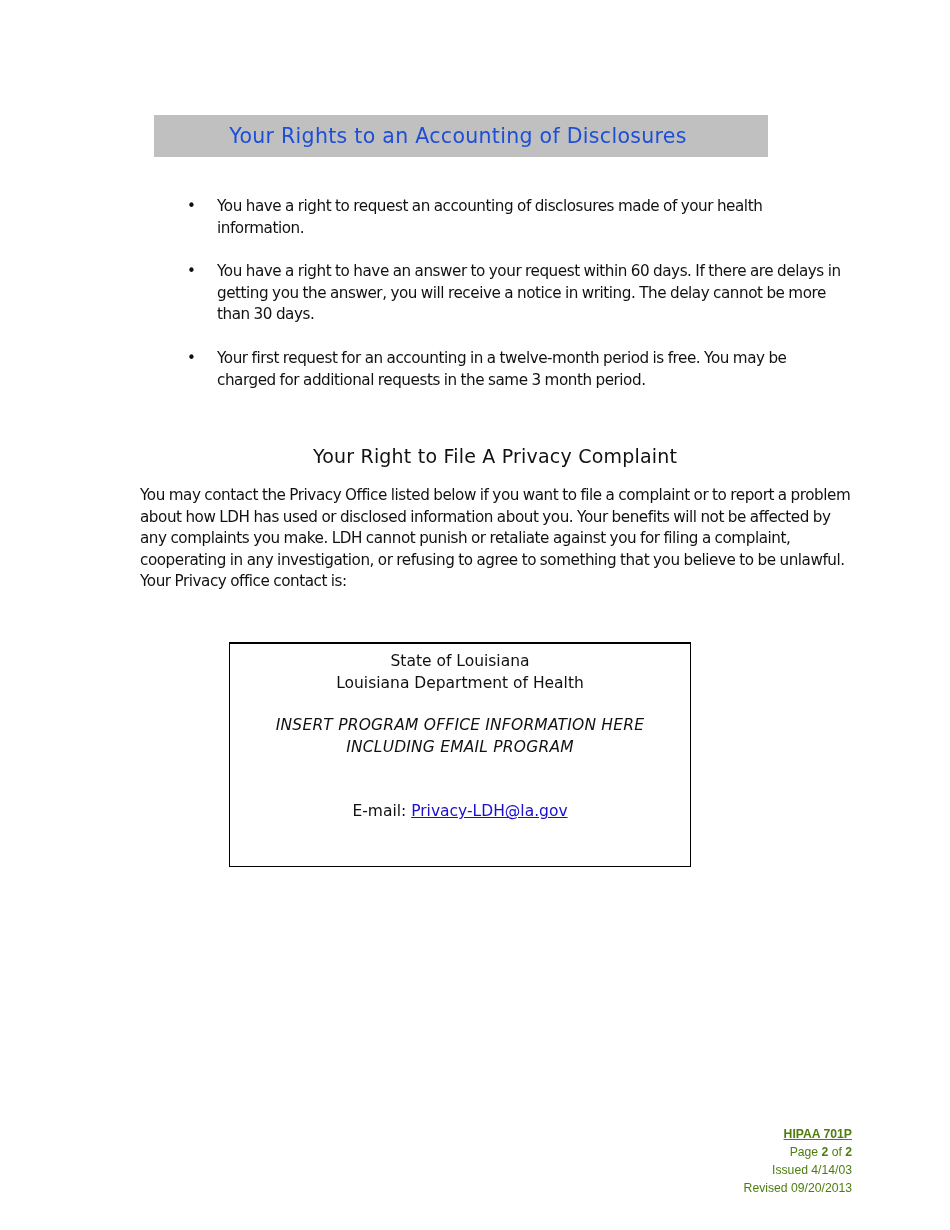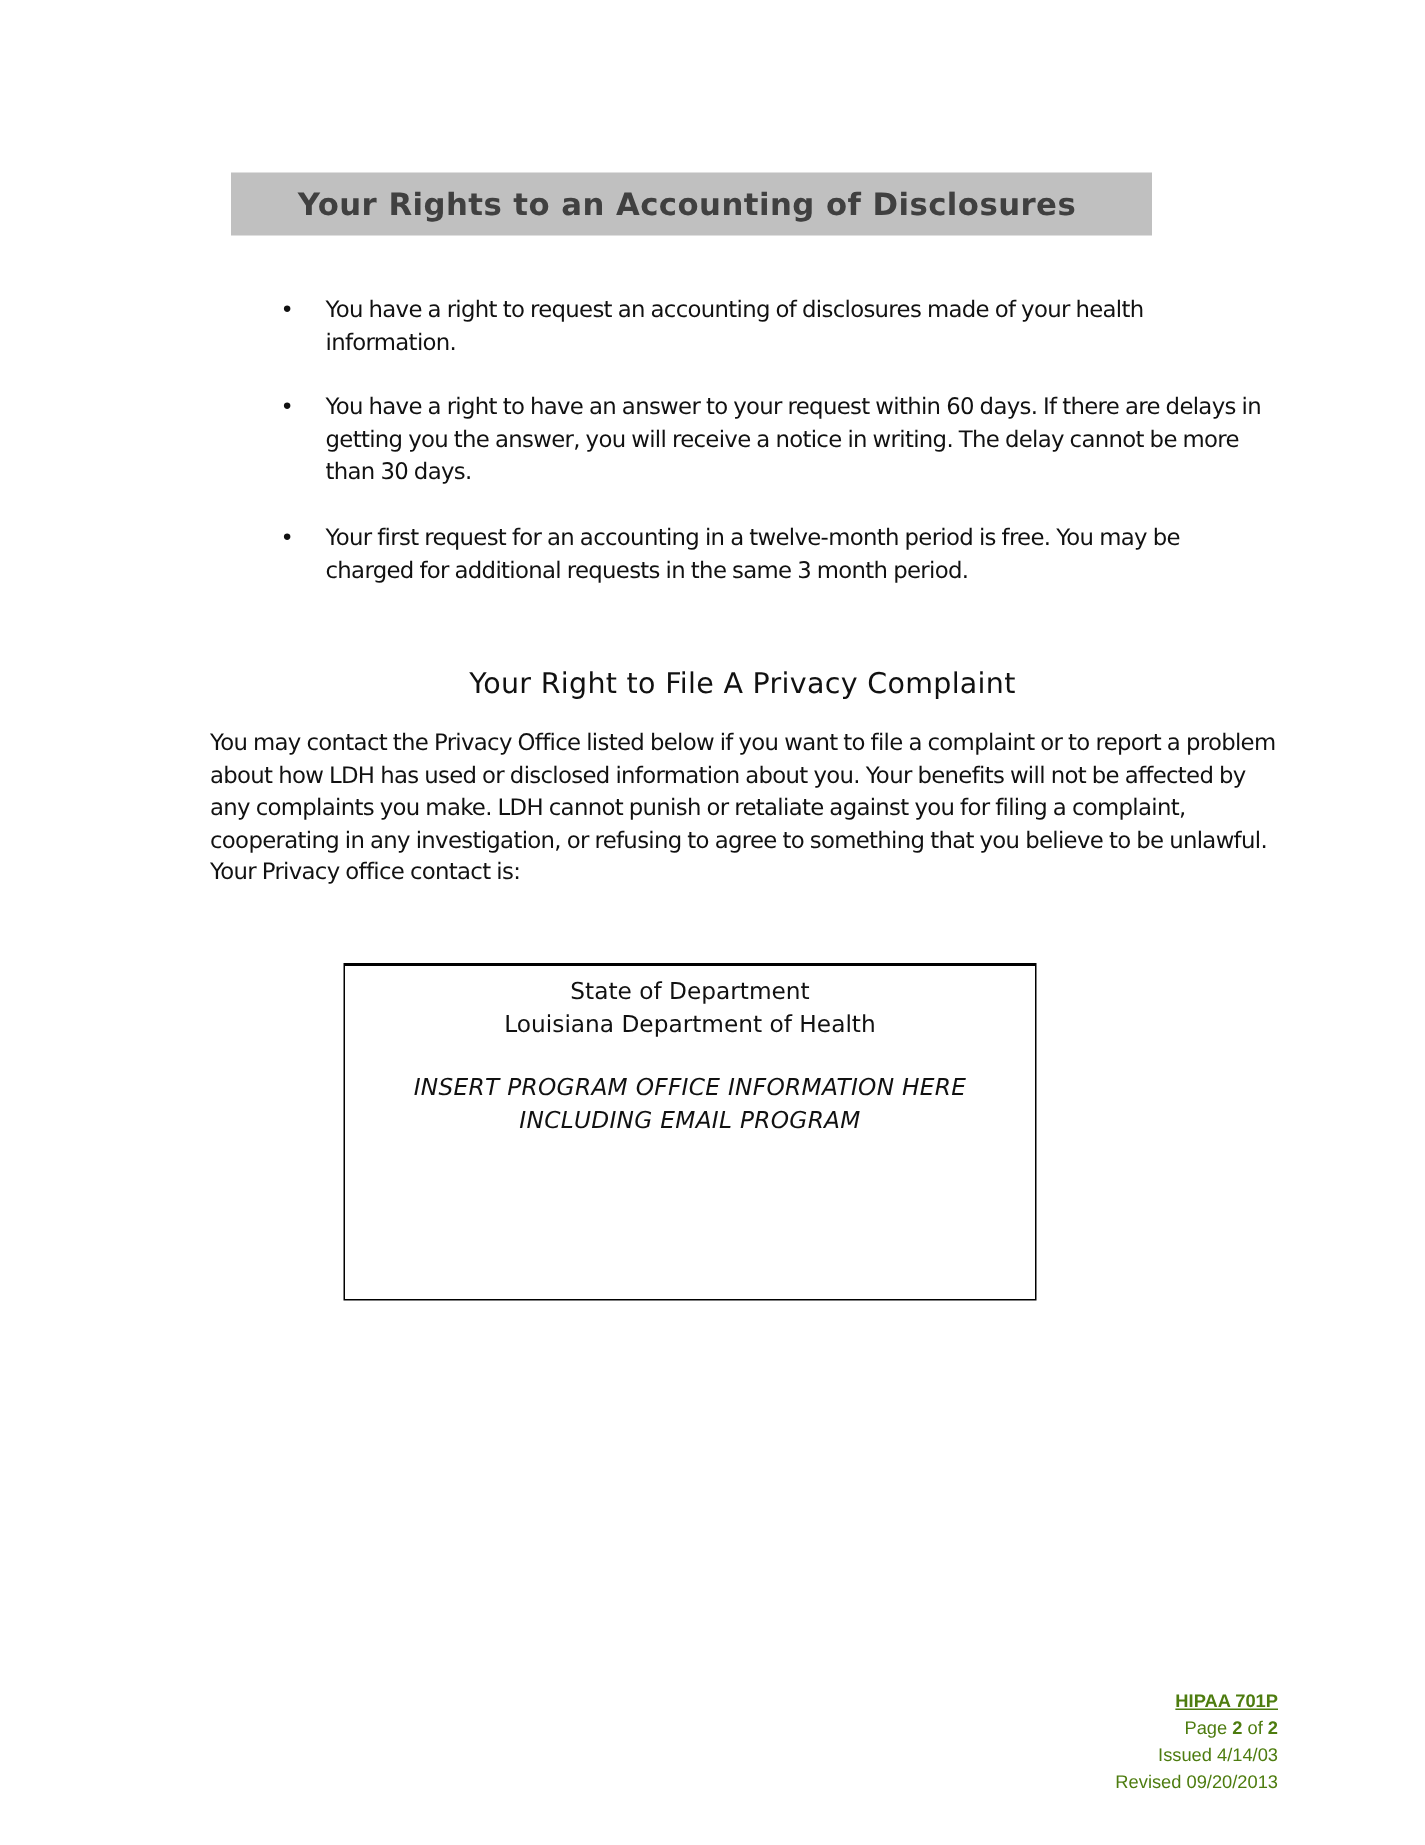--- a/index.html
+++ b/index.html
@@ -29,23 +29,23 @@
       background: #c0c0c0;
       display: flex;
       align-items: center;
       justify-content: center;
       box-sizing: border-box;
       padding-right: 6px;
     }
     .title-bar h1 {
       margin: 0;
       font-size: 20.5px;
-      font-weight: bold;
+      font-weight: normal;
       letter-spacing: 0.3px;
-      color: #404040;
+      color: #1d4ed8;
     }
     .bullets {
       position: absolute;
       left: 187px;
       top: 196px;
       width: 660px;
       margin: 0;
       padding: 0;
       list-style: none;
       font-family: "DejaVu Sans", sans-serif;
@@ -154,26 +154,27 @@
       <span class="dot">•</span>
       <span>Your first request for an accounting in a twelve-month period is free. You may be charged for additional requests in the same 3 month period.</span>
     </li>
   </ul>
 
   <h2 class="section-heading">Your Right to File A Privacy Complaint</h2>
 
   <p class="paragraph">You may contact the Privacy Office listed below if you want to file a complaint or to report a problem about how LDH has used or disclosed information about you. Your benefits will not be affected by any complaints you make. LDH cannot punish or retaliate against you for filing a complaint, cooperating in any investigation, or refusing to agree to something that you believe to be unlawful. Your Privacy office contact is:</p>
 
   <div class="contact-box">
-    <span class="line">State of Department</span>
+    <span class="line">State of Louisiana</span>
     <span class="line">Louisiana Department of Health</span>
     <div class="gap-small"></div>
     <span class="line italic">INSERT PROGRAM OFFICE INFORMATION HERE</span>
     <span class="line italic">INCLUDING EMAIL PROGRAM</span>
     <div class="gap-large"></div>
+    <span class="line"><span>E-mail: </span><a class="email-link" title="Privacy-LDH@la.gov">Privacy-LDH@la.gov</a></span>
   </div>
 
   <div class="footer">
     <div class="form-id">HIPAA 701P</div>
     <div><span>Page </span><b>2</b><span> of </span><b>2</b></div>
     <div>Issued 4/14/03</div>
     <div>Revised 09/20/2013</div>
   </div>
 
 </div>

